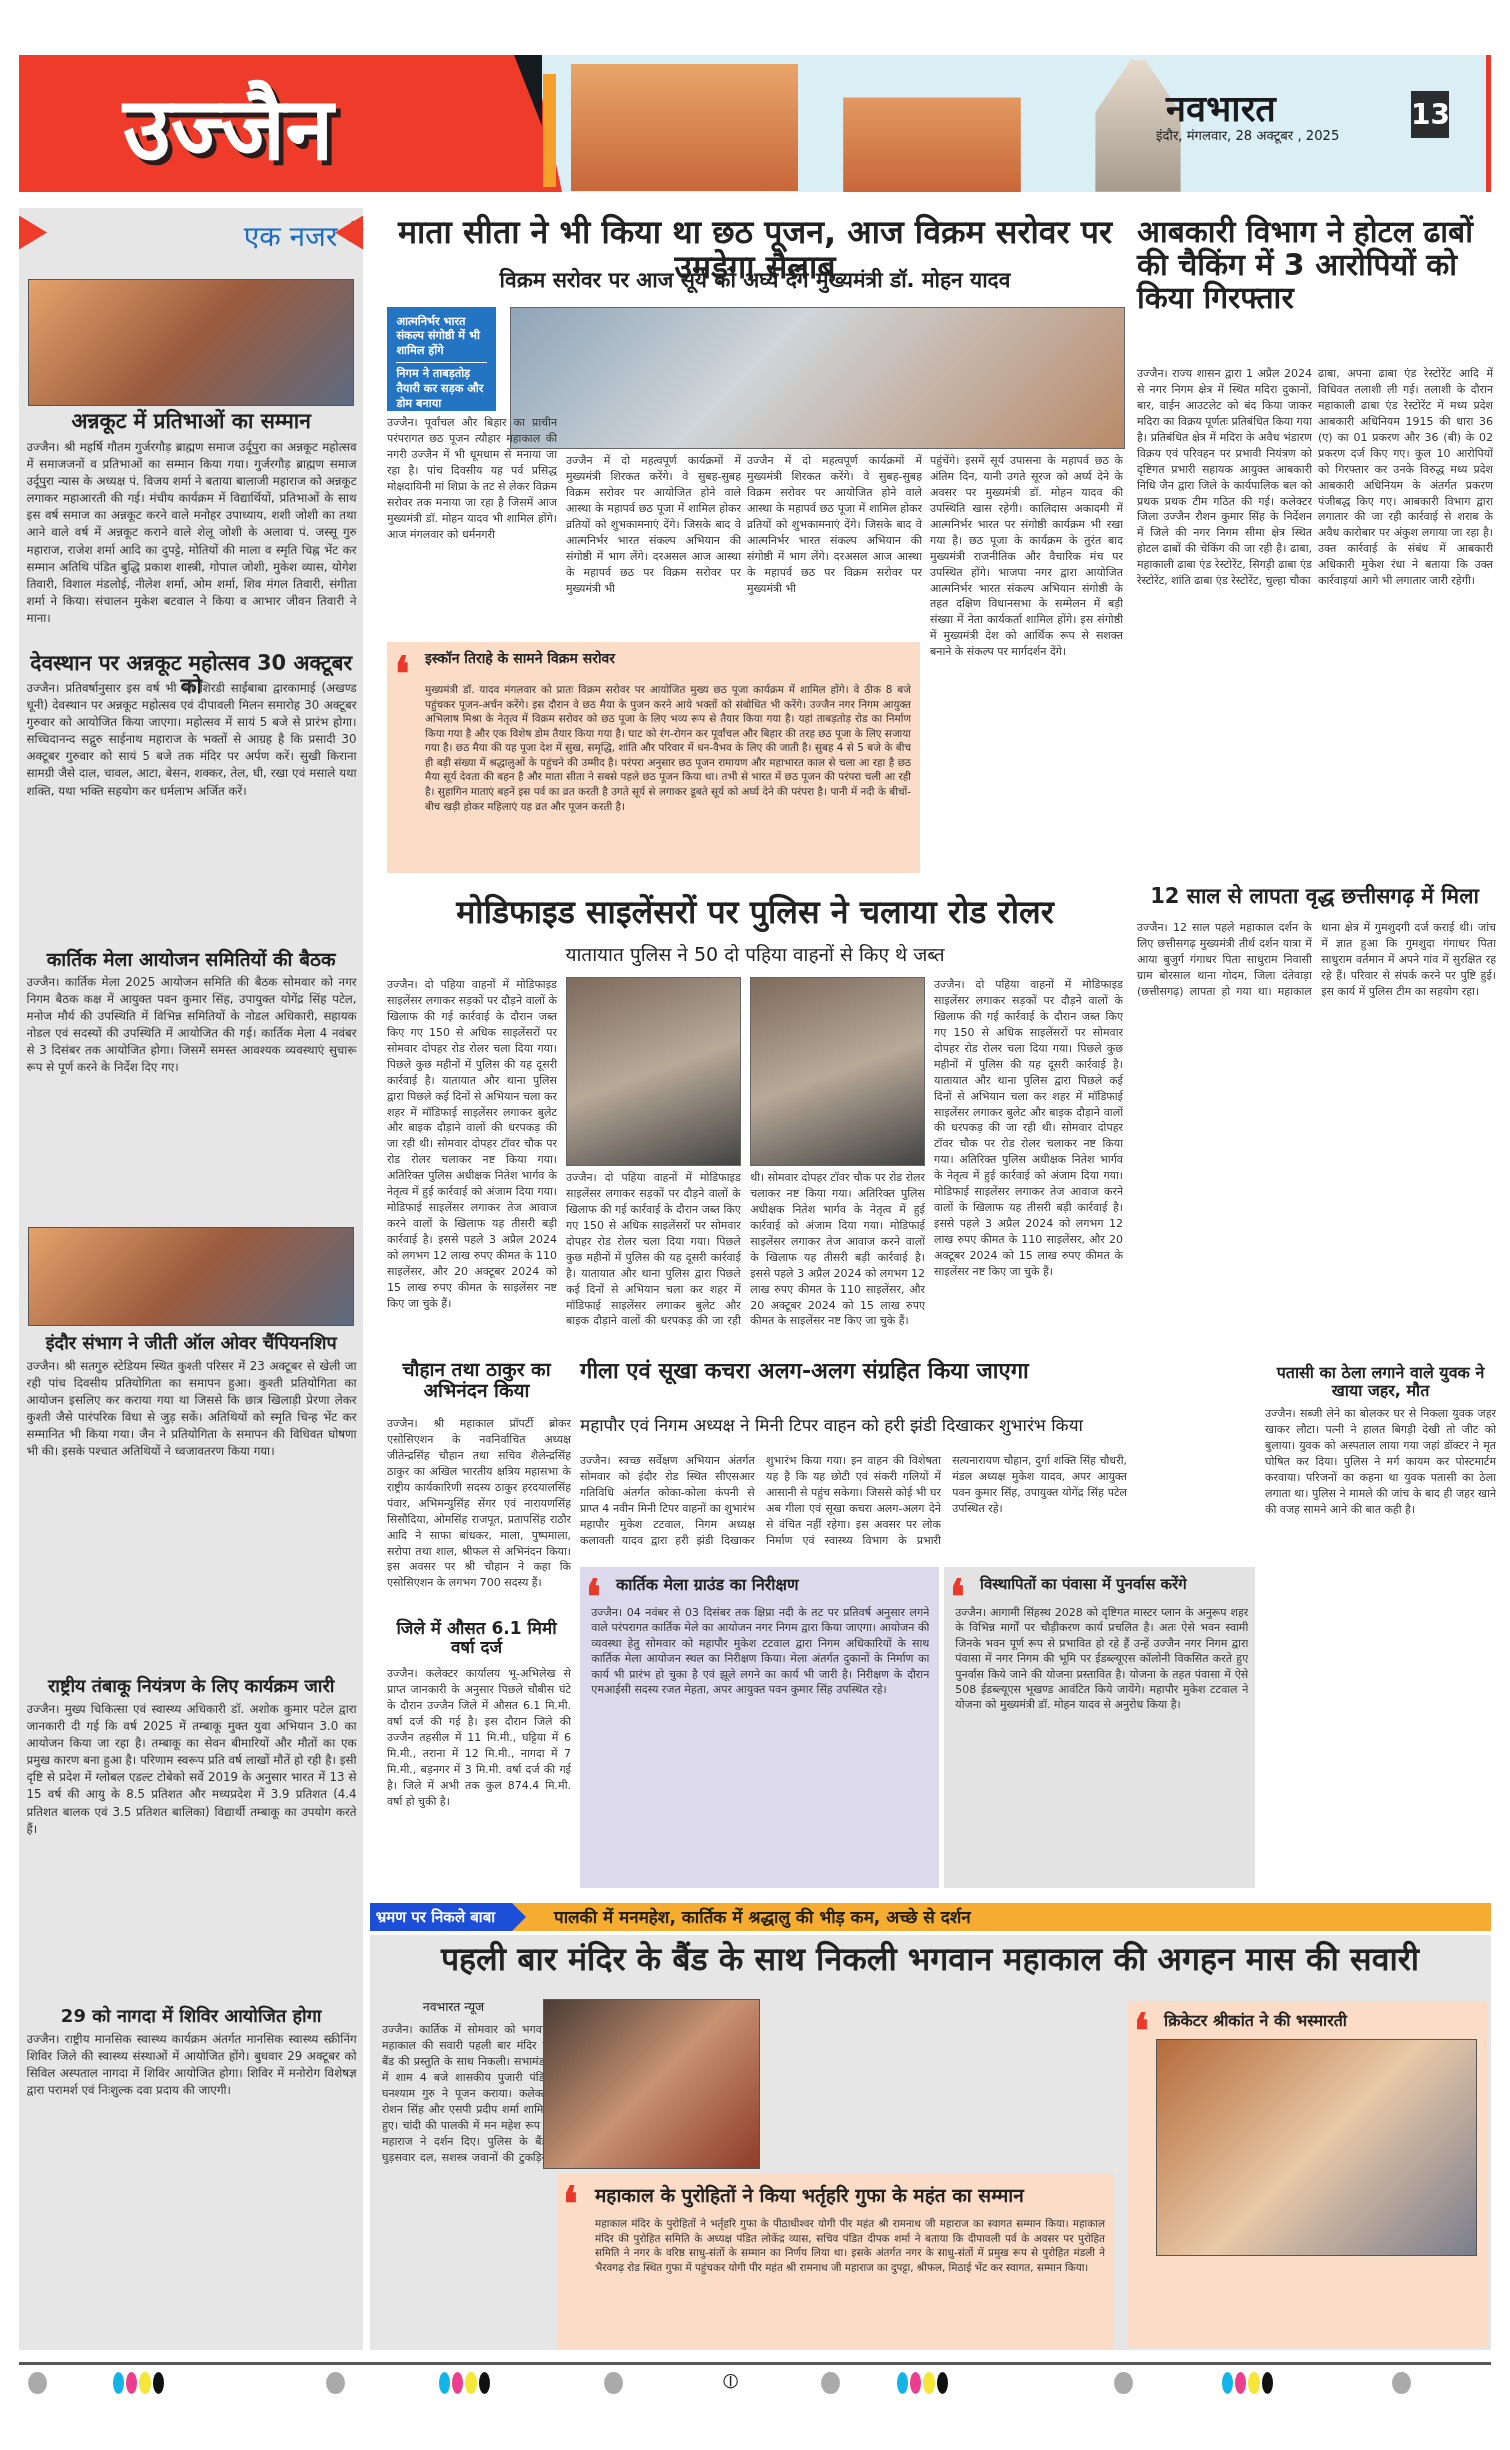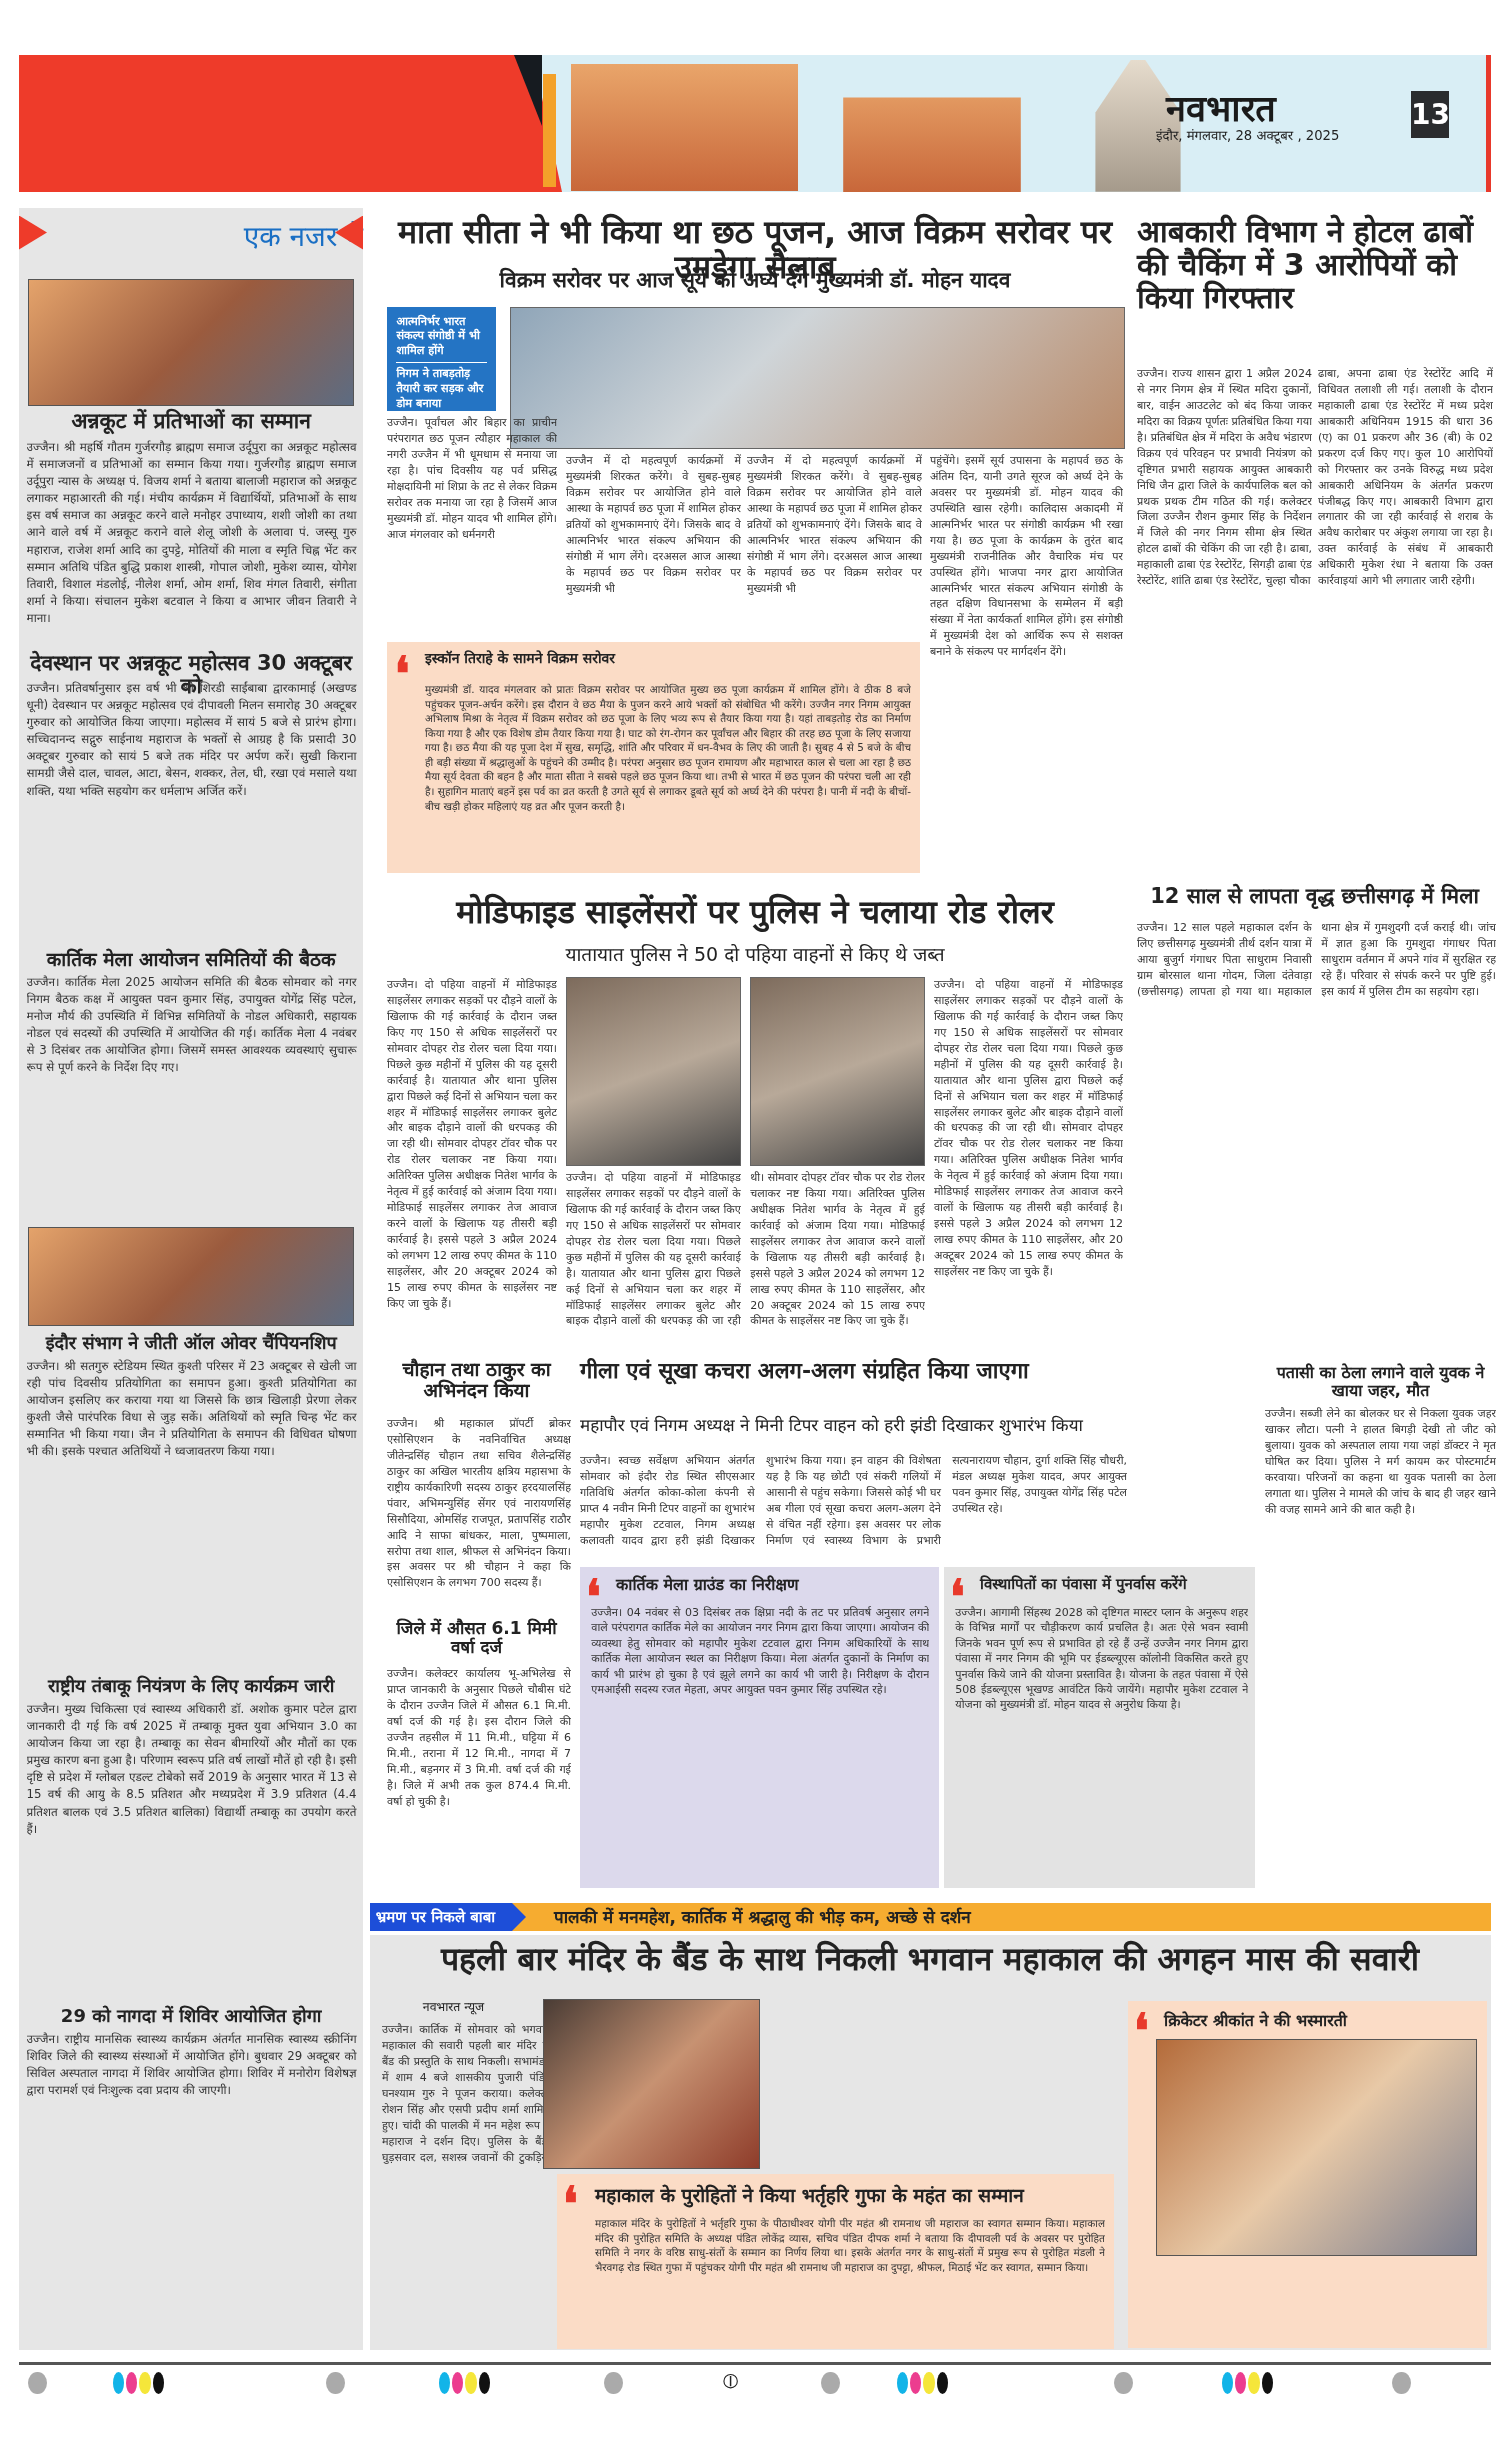--- a/index.html
+++ b/index.html
@@ -34,20 +34,21 @@
 .banner-text{left:184px;top:0;font-size:17px;font-weight:bold;line-height:28px;color:#222}
 .regmark{width:19px;height:22.7px;border-radius:50%}
 </style>
 </head>
 <body>
 
 <div class="abs masthead">
   <div class="abs mast-red"></div>
   <div class="abs mast-black"></div>
   <div class="abs mast-yellow"></div>
+  <div class="abs mast-title">उज्जैन</div>
   <div class="abs temple" style="left:552px;top:9.4px;width:227px;height:127px;"></div>
   <div class="abs temple" style="left:802px;top:19px;width:222px;height:118px;clip-path:polygon(10% 20%,90% 20%,90% 100%,10% 100%);"></div>
   <div class="abs" style="left:1048px;top:4.7px;width:142px;height:132px;background:linear-gradient(180deg,#e6dccd,#a59a8b);clip-path:polygon(45% 0,55% 0,80% 40%,80% 100%,20% 100%,20% 40%);"></div>
   <div class="abs paper-name">नवभारत</div>
   <div class="abs date">इंदौर, मंगलवार, 28 अक्टूबर , 2025</div>
   <div class="abs pgnum">13</div>
 </div>
 
 <div class="abs sidebar">
   <div class="abs tri-l"></div>

